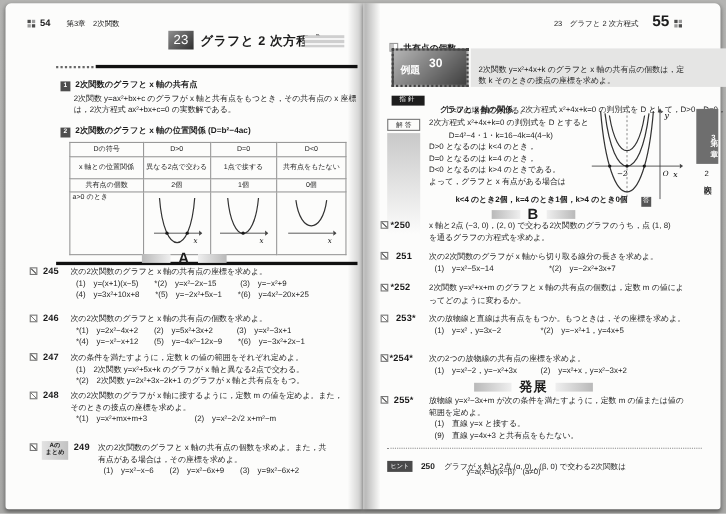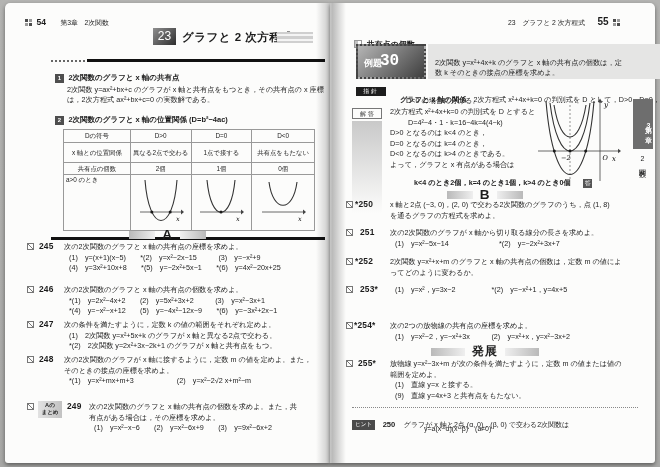--- a/index.html
+++ b/index.html
@@ -193,32 +193,32 @@
       <div>有点がある場合は，その座標を求めよ。</div>
       <div style="padding-left:5px;">(1)　y=x²−x−6　　(2)　y=x²−6x+9　　(3)　y=9x²−6x+2</div>
     </div>
   </div>
 </div>
 
 <div class="page pr">
 
   <div class="abs" style="left:0;top:8px;width:290px;text-align:right;">
     <span style="font-size:6.8px;">23　グラフと 2 次方程式</span>
-    <span class="b" style="font-size:10px;margin-left:8px;">55</span>
+    <span class="b" style="font-size:14px;margin-left:8px;">55</span>
     <span class="grid-icon"></span>
   </div>
 
   <div class="abs" style="left:24px;top:30px;">
     <span style="display:inline-block;width:6px;height:6px;border:1px solid #999;background:linear-gradient(to right,#c4c4c4 50%,#fff 50%);vertical-align:-1px;"></span>
     <span class="b" style="font-size:8px;">共有点の個数</span>
   </div>
 
   <div class="abs numbadge" style="left:26px;top:41px;width:70px;height:35px;border:2px dotted #444;box-sizing:border-box;background:linear-gradient(135deg,#b5b5b5,#3f3f3f);">
     <span class="abs b" style="left:6px;top:11px;font-size:9px;color:#fff;text-align:right;">例題</span>
-    <span class="abs b" style="left:22px;top:6px;font-size:16px;color:#fff;font-family:Liberation Mono, monospace;">30</span>
+    <span class="abs b" style="left:32px;top:6px;font-size:11px;color:#fff;">30</span>
   </div>
   <div class="abs" style="left:98px;top:41px;width:244px;height:35px;background:#e5e5e4;padding:14px 7px;box-sizing:border-box;">
     <div class="jp pre">2次関数 y=x²+4x+k のグラフと x 軸の共有点の個数は，定</div>
     <div class="jp pre">数 k そのときの接点の座標を求めよ。</div>
   </div>
 
   <div class="abs" style="left:26px;top:84px;width:30px;height:9px;background:#1d1d1d;color:#fff;font-size:5.8px;text-align:center;line-height:9px;letter-spacing:2px;">指針</div>
   <div class="abs pre" style="left:62px;top:83px;font-size:7.2px;">
     <span class="b">グラフと x 軸の関係</span><span>　2次方程式 x²+4x+k=0 の判別式を D として，D&gt;0，D=0，</span>
   </div>
@@ -288,20 +288,21 @@
     <div class="plines abs" style="left:44px;top:1px;width:262px;">
       <div>2次関数 y=x²+x+m のグラフと x 軸の共有点の個数は，定数 m の値によ</div>
       <div>ってどのように変わるか。</div>
     </div>
   </div>
 
   <div class="abs" style="left:16px;top:281px;">
     <span class="chk abs" style="left:0;top:2px;"></span>
     <span class="pnum abs" style="left:14px;top:0;">253*</span>
     <div class="plines abs" style="left:44px;top:1px;width:262px;">
+      <div>次の放物線と直線は共有点をもつか。もつときは，その座標を求めよ。</div>
       <div style="padding-left:5px;">(1)　y=x²，y=3x−2　　　　　*(2)　y=−x²+1，y=4x+5</div>
     </div>
   </div>
 
   <div class="abs" style="left:16px;top:317px;">
     <span class="chk abs" style="left:0;top:2px;"></span>
     <span class="pnum abs" style="left:8px;top:0;">*254*</span>
     <div class="plines abs" style="left:44px;top:1px;width:262px;">
       <div>次の2つの放物線の共有点の座標を求めよ。</div>
       <div style="padding-left:5px;">(1)　y=x²−2，y=−x²+3x　　　(2)　y=x²+x，y=x²−3x+2</div>

